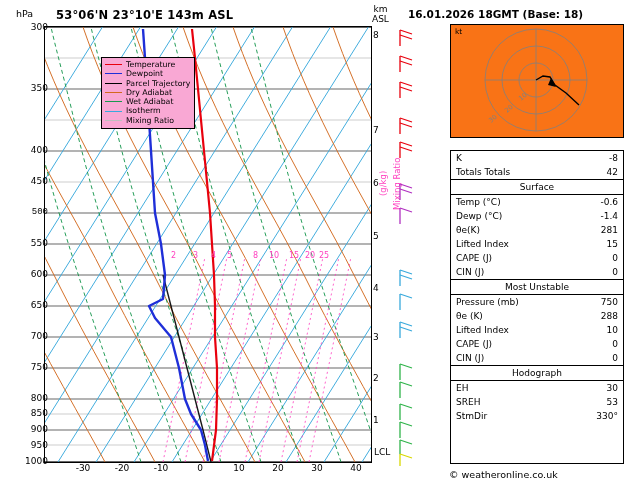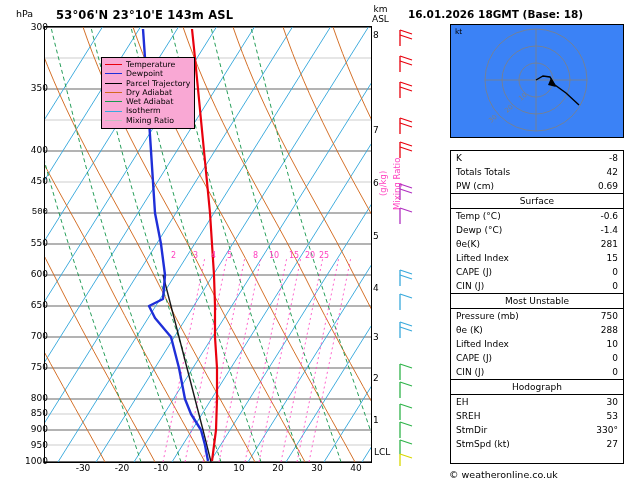--- a/index.html
+++ b/index.html
@@ -22,21 +22,21 @@
   #lcl{position:absolute;left:374px;top:447px;font-size:9px;}
   
   #legend{position:absolute;left:56px;top:30px;background:#f9a8d4;border:1px solid #000;padding:2px 4px 3px 3px;font-size:7.8px;line-height:9.3px;}
   #legend div{display:flex;align-items:center;}
   #legend i{display:inline-block;width:17px;height:0;border-top:1.6px solid #000;margin-right:4px;}
   
   #mixlabel{position:absolute;left:392px;top:210px;font-size:8.5px;color:#ff3fbf;transform:rotate(-90deg);transform-origin:left top;white-space:nowrap;}
   #gkg{position:absolute;left:378px;top:196px;font-size:8.5px;color:#ff3fbf;transform:rotate(-90deg);transform-origin:left top;white-space:nowrap;}
   
   #datestamp{position:absolute;left:408px;top:8px;font-size:10.5px;font-weight:bold;}
-  #hodobox{position:absolute;left:450px;top:24px;width:172px;height:112px;border:1px solid #000;background:#3b82f6;}
+  #hodobox{position:absolute;left:450px;top:24px;width:172px;height:112px;border:1px solid #000;background:#f97316;}
   #ktlabel{position:absolute;left:4px;top:2px;font-size:7.5px;}
   #tablebox{position:absolute;left:450px;top:150px;width:172px;height:312px;border:1px solid #000;background:#fff;font-size:9px;}
   .trow{display:flex;justify-content:space-between;padding:0 5px;height:14px;line-height:14px;}
   .thead{text-align:center;height:14px;line-height:14px;border-top:1px solid #000;border-bottom:1px solid #000;font-size:9px;}
   #copyright{position:absolute;left:449px;top:469px;font-size:9.5px;}
 </style>
 </head>
 <body>
 <div id="root">
 
@@ -325,24 +325,20 @@
 
 <div id="tablebox">
   <div class="trow">
         <span>K</span>
         <span>-8</span>
       </div>
   <div class="trow">
         <span>Totals Totals</span>
         <span>42</span>
       </div>
-  <div class="trow">
-        <span>PW (cm)</span>
-        <span>0.69</span>
-      </div>
 
   <div class="thead">Surface</div>
   <div class="trow">
         <span>Temp (°C)</span>
         <span>-0.6</span>
       </div>
   <div class="trow">
         <span>Dewp (°C)</span>
         <span>-1.4</span>
       </div>
@@ -391,21 +387,17 @@
         <span>30</span>
       </div>
   <div class="trow">
         <span>SREH</span>
         <span>53</span>
       </div>
   <div class="trow">
         <span>StmDir</span>
         <span>330°</span>
       </div>
-  <div class="trow">
-        <span>StmSpd (kt)</span>
-        <span>27</span>
-      </div>
 </div>
 
 <div id="copyright">© weatheronline.co.uk</div>
 
 </div>
 
 </body></html>

